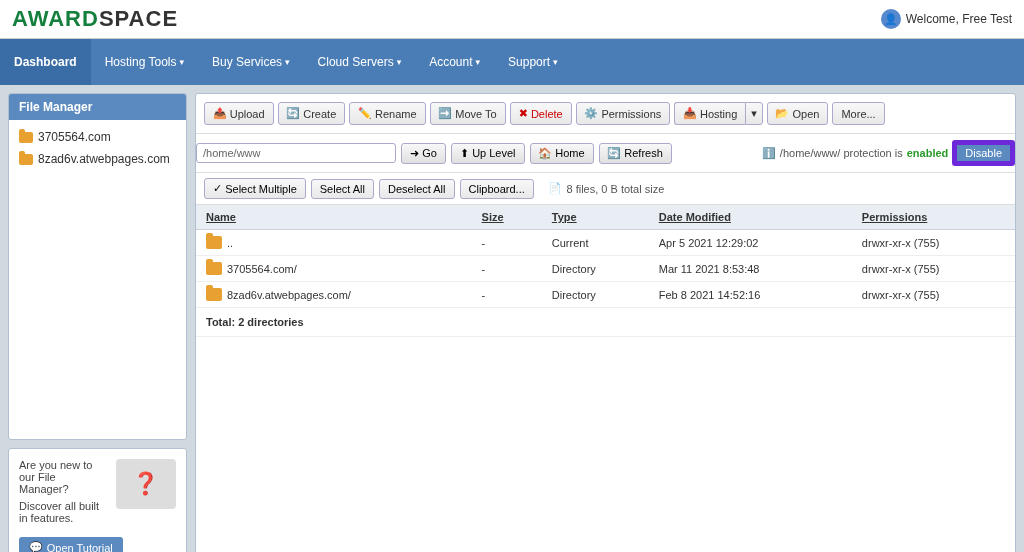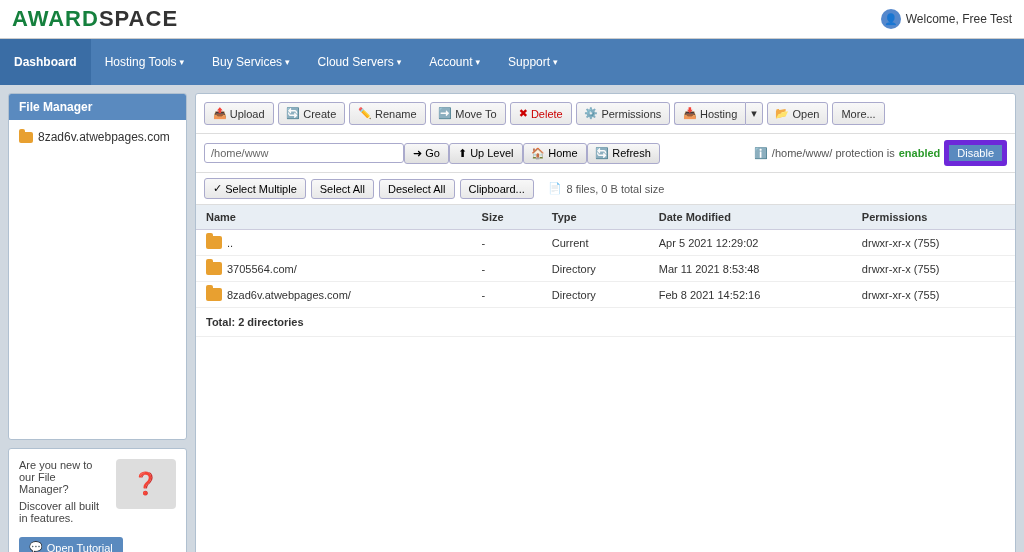--- a/index.html
+++ b/index.html
@@ -41,37 +41,37 @@
     .content { flex: 1; background: #fff; border: 1px solid #b0c0d0; border-radius: 3px; display: flex; flex-direction: column; }
 
     
     .toolbar { padding: 8px; display: flex; flex-wrap: wrap; gap: 4px; border-bottom: 1px solid #ddd; }
     .btn { border: 1px solid #aac; background: linear-gradient(to bottom, #f8f8f8, #e8e8e8); border-radius: 3px; padding: 4px 8px; font-size: 11px; cursor: pointer; display: flex; align-items: center; gap: 3px; color: #333; }
     .btn-download-group { display: flex; }
     .btn-download-group .btn-main { border-radius: 3px 0 0 3px; border-right: none; }
     .btn-download-group .btn-arrow { border-radius: 0 3px 3px 0; padding: 4px 5px; }
 
     
-    .path-bar { padding: 6px 8px; display: flex; align-items: center; border-bottom: 1px solid #ddd; }
+    .path-bar { padding: 6px 0; display: flex; align-items: center; gap: 5px; border-bottom: 1px solid #ddd; }
     .path-input { border: 1px solid #aac; border-radius: 3px; padding: 3px 6px; font-size: 11px; flex: 0 0 200px; color: #666; }
     .path-btn { border: 1px solid #aac; background: linear-gradient(to bottom, #f8f8f8, #e0e0e0); border-radius: 3px; padding: 3px 8px; font-size: 11px; cursor: pointer; display: flex; align-items: center; gap: 3px; }
     .protection-info { margin-left: auto; font-size: 11px; color: #555; display: flex; align-items: center; gap: 4px; }
     .enabled-text { color: #2a9a2a; font-weight: bold; }
     .disable-btn { background: #5a8abf; color: #fff; border: 5px solid #6d28d9; border-radius: 3px; padding: 2px 8px; font-size: 11px; cursor: pointer; }
 
     
     .selection-bar { padding: 5px 8px; display: flex; align-items: center; gap: 5px; border-bottom: 1px solid #ddd; }
     .sel-btn { border: 1px solid #aac; background: linear-gradient(to bottom, #f8f8f8, #e8e8e8); border-radius: 3px; padding: 3px 8px; font-size: 11px; cursor: pointer; display: flex; align-items: center; gap: 3px; }
     .files-info { margin-left: 10px; font-size: 11px; color: #555; display: flex; align-items: center; gap: 4px; }
 
     
     .file-table { flex: 1; overflow: auto; }
     table { width: 100%; border-collapse: collapse; font-size: 11px; }
     thead tr { background: #e8eef4; }
-    th { padding: 6px 10px; text-align: left; color: #333; font-weight: bold; border-bottom: 1px solid #ccd; cursor: pointer; }
+    th { padding: 6px 10px; text-align: left; color: #333; font-weight: bold; border-bottom: 1px solid #ccd; cursor: pointer; text-decoration: underline; }
     td { padding: 6px 10px; border-bottom: 1px solid #eee; color: #333; vertical-align: middle; }
     .folder-icon { width: 16px; height: 13px; background: #e8a030; border-radius: 0 2px 2px 2px; position: relative; display: inline-block; margin-right: 5px; vertical-align: middle; }
     .folder-icon::before { content: ''; position: absolute; top: -3px; left: 0; width: 7px; height: 3px; background: #e8a030; border-radius: 2px 2px 0 0; }
     .total-row td { font-weight: bold; padding: 8px 10px; }
     .name-cell { display: flex; align-items: center; }
   </style>
 </head>
 <body>
 
 <div class="header">
@@ -107,20 +107,24 @@
       <span class="nav-arrow">▾</span>
   </div>
 </nav>
 
 <div class="main-layout">
 
   <div class="sidebar">
     <div class="file-manager-panel">
       <div class="file-manager-title">File Manager</div>
       <div class="sidebar-files">
+        <div class="sidebar-file-item">
+          <span class="folder-icon-sm"></span>
+          <span>3705564.com</span>
+        </div>
         <div class="sidebar-file-item">
           <span class="folder-icon-sm"></span>
           <span>8zad6v.atwebpages.com</span>
         </div>
       </div>
     </div>
 
     <div class="tutorial-box">
       <div style="overflow:hidden">
         <div class="tutorial-img">❓</div>

